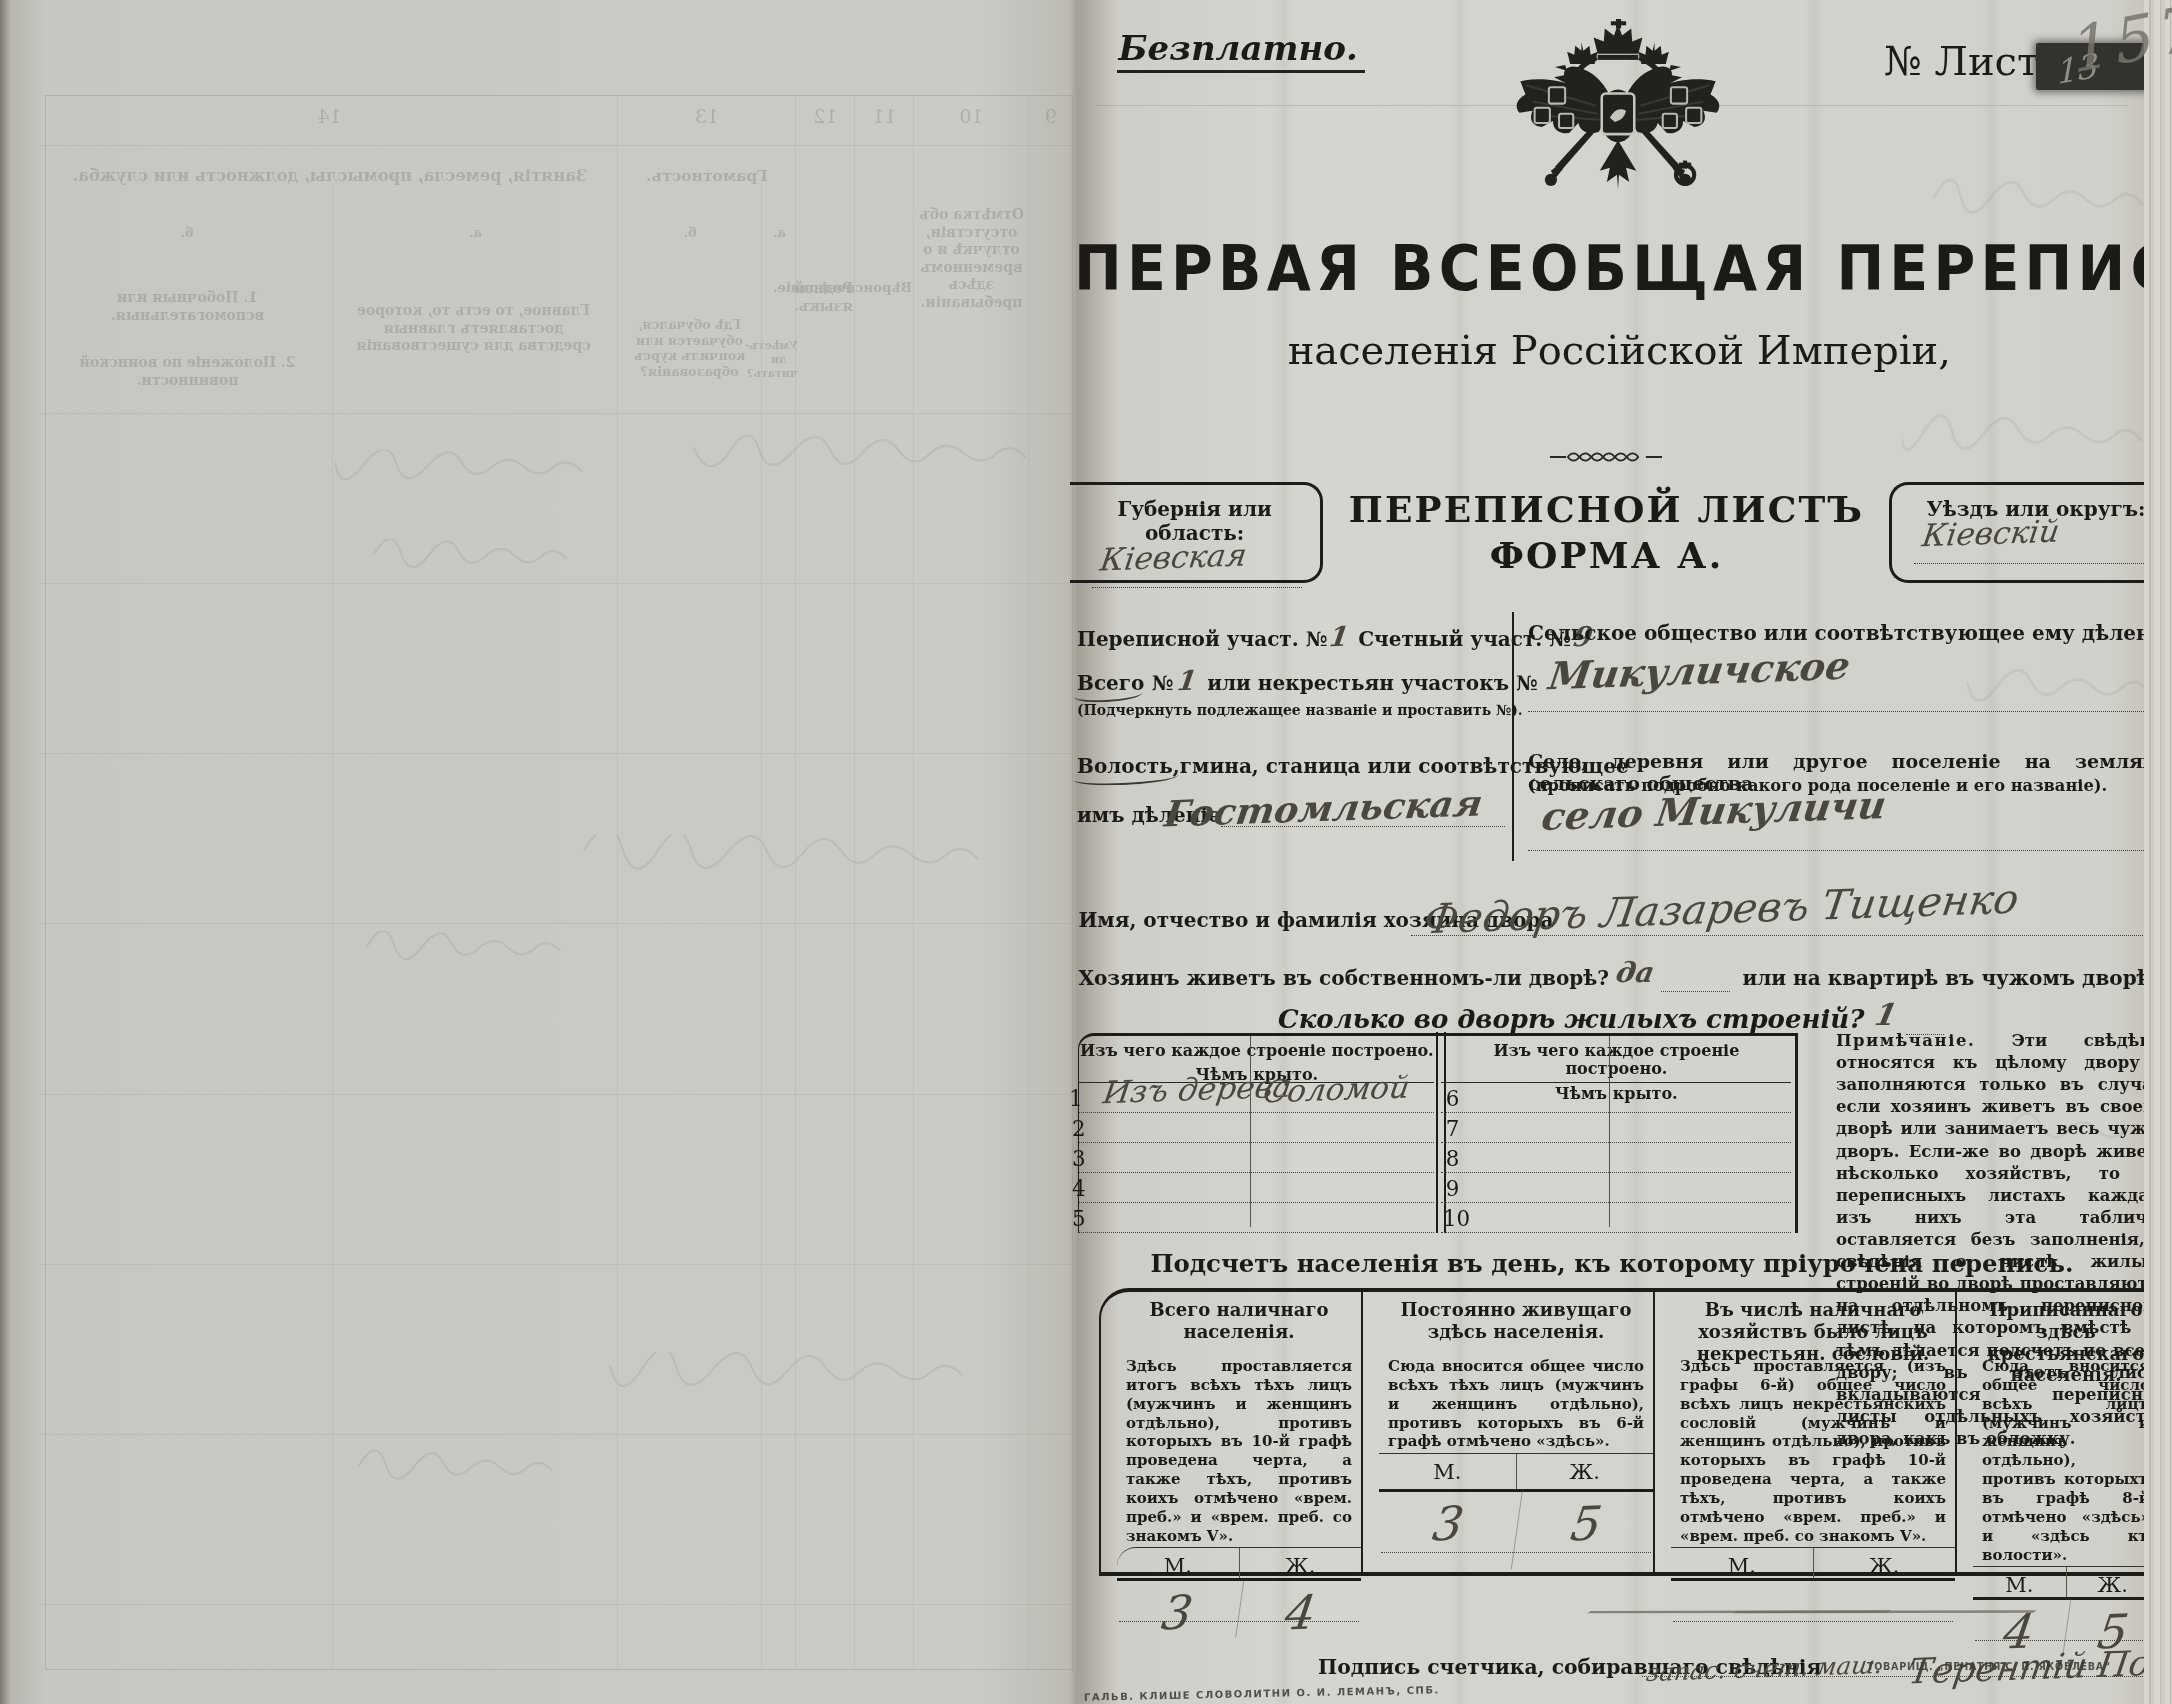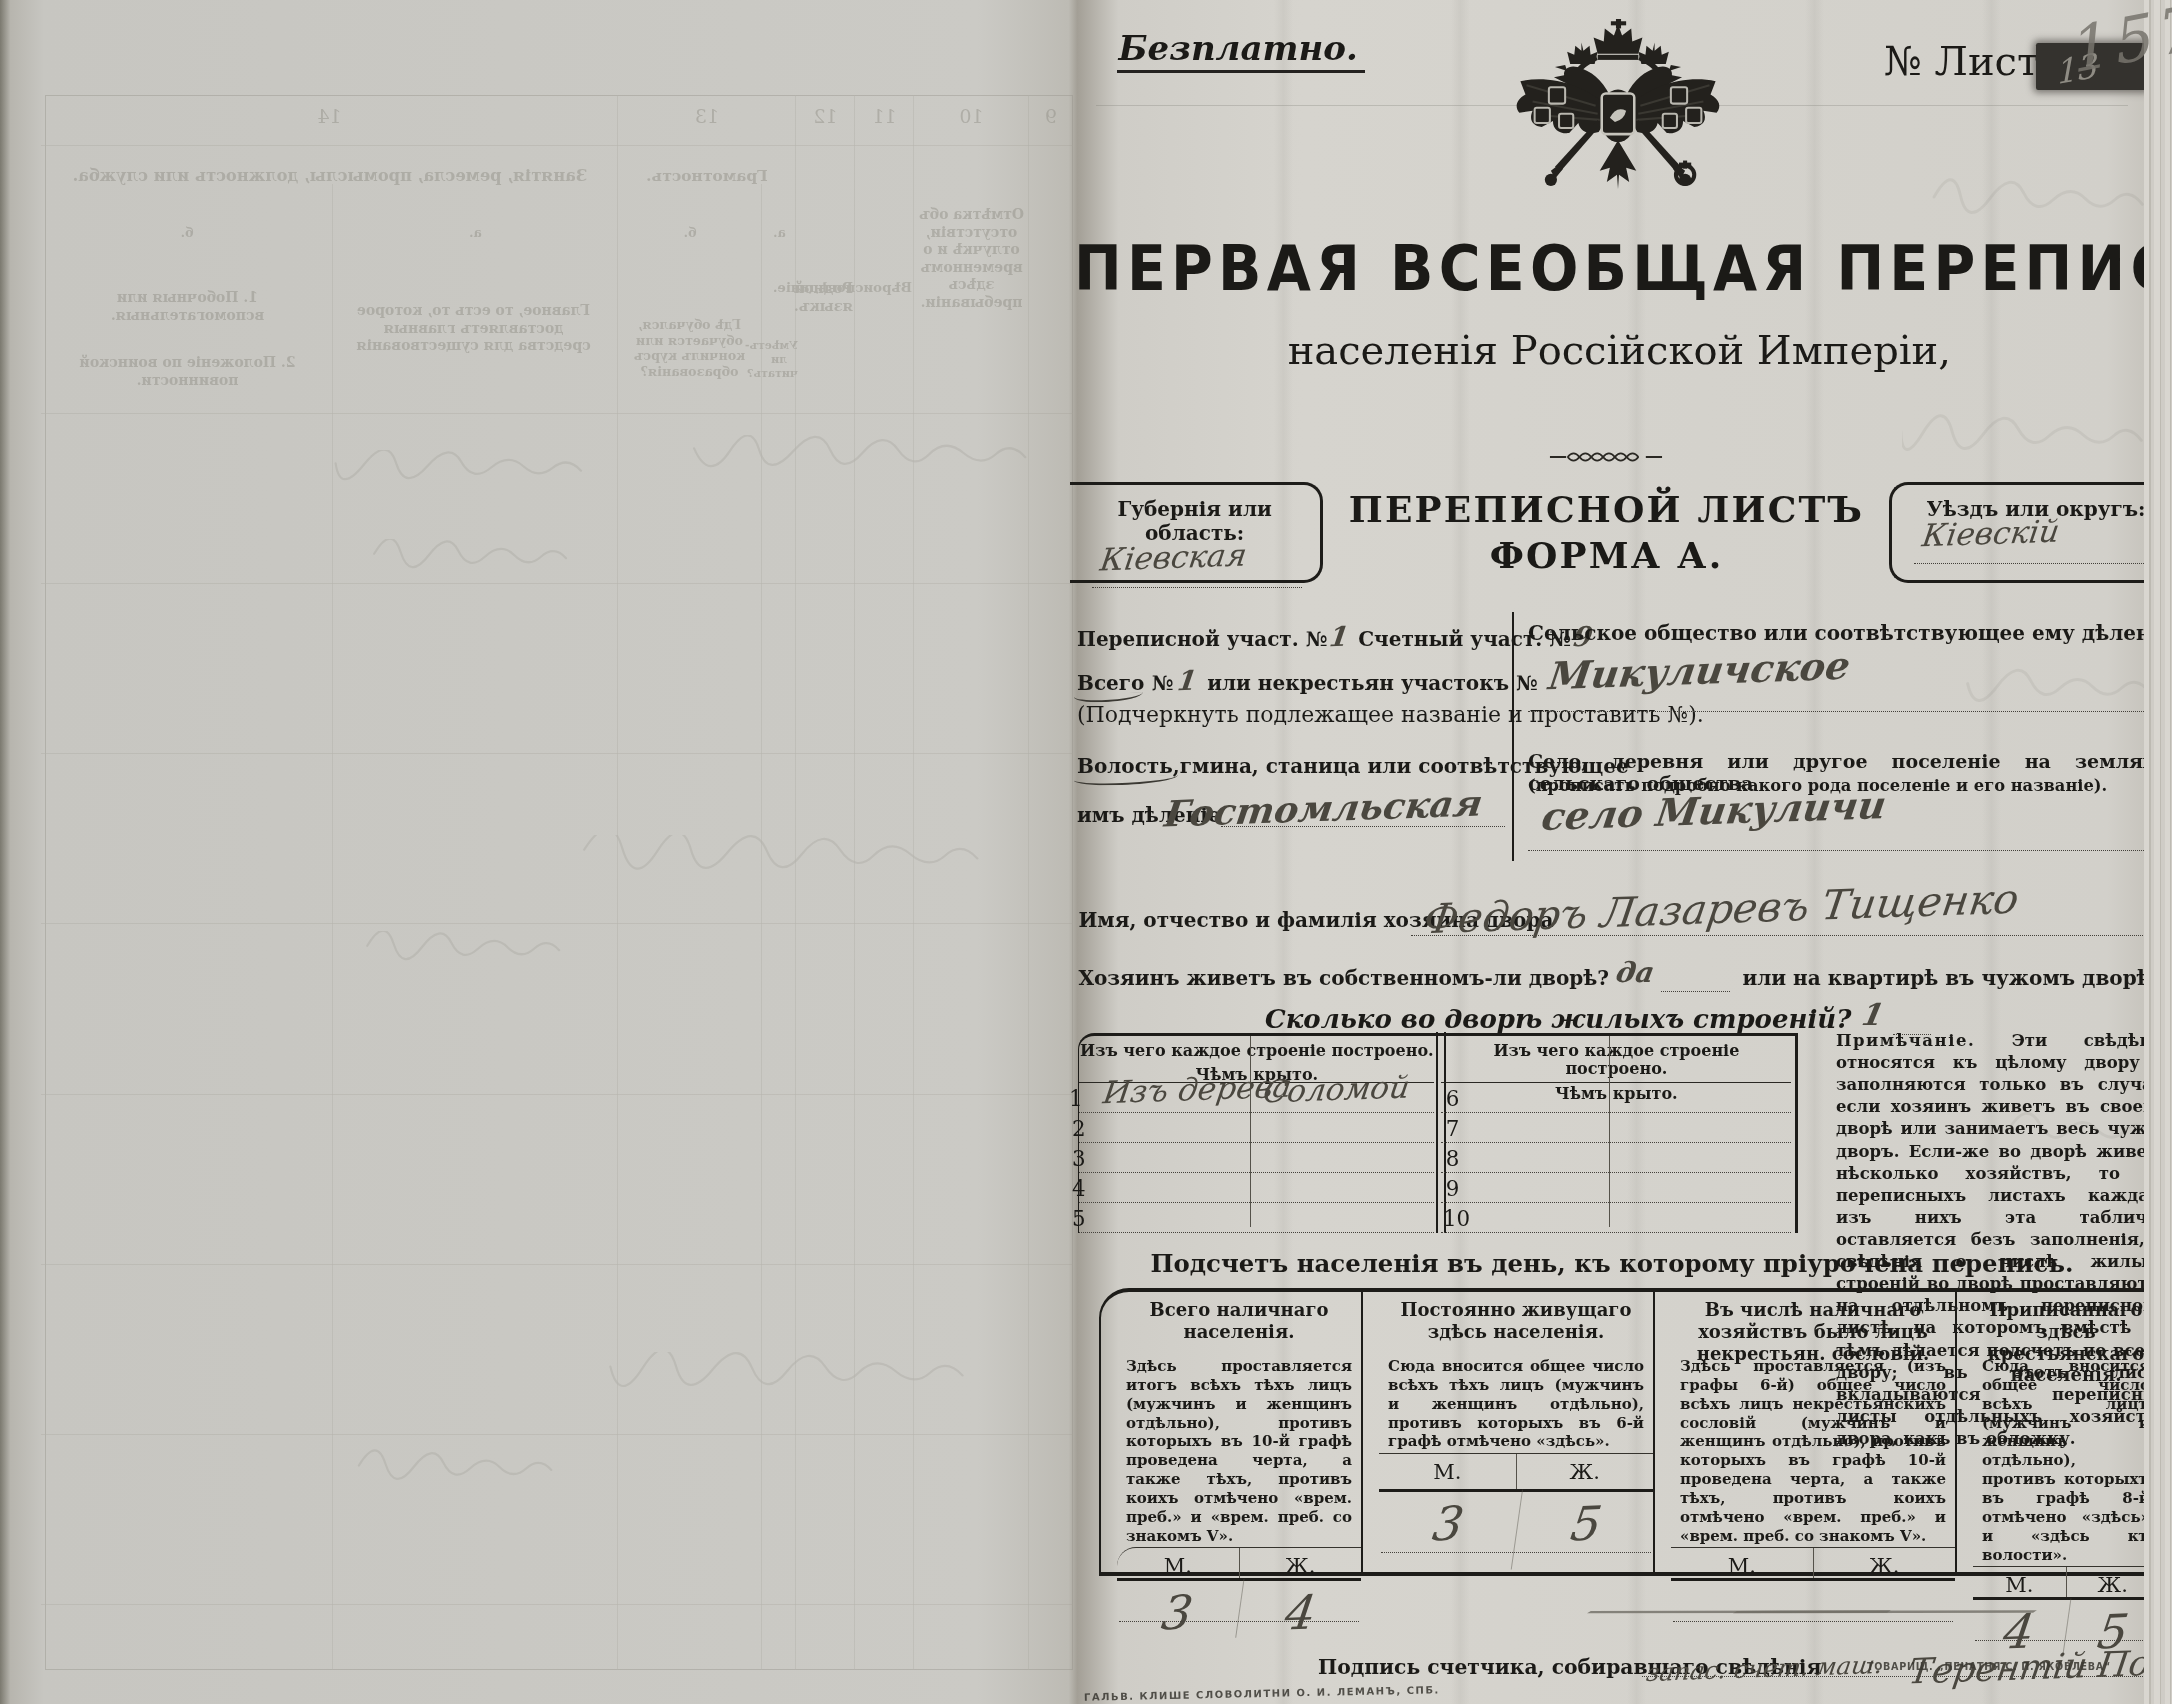--- a/index.html
+++ b/index.html
@@ -55,21 +55,21 @@
   .sec4{left:0;top:612px;width:1098px;height:251px;}
   .sec4 .vdiv{position:absolute;left:438px;top:0;height:249px;border-left:2.6px solid #1d1c19;}
   .fline{position:absolute;display:flex;align-items:baseline;font-weight:bold;font-size:20px;white-space:nowrap;}
   .dots{display:inline-block;border-bottom:1.8px dotted #43403a;align-self:stretch;}
   .grow{flex:1;}
   .hw{font-family:"DejaVu Serif",serif;font-style:italic;color:#4a473f;
     transform:skewX(-10deg) rotate(-2deg);display:inline-block;white-space:nowrap;}
   .uline{position:relative;}
   .uline:after{content:"";position:absolute;left:-3px;right:1.5px;bottom:-7.4px;height:7.4px;
     border-bottom:2.2px solid #3b3933;border-radius:0 0 60% 40%/0 0 9px 6px;transform:rotate(-1.5deg);}
-  .smallnote{font-weight:normal;font-size:22px;}
+  .smallnote{font-weight:bold;font-size:14px;}
 
   .ownerline{left:4.4px;top:871px;width:1087px;height:68px;}
   .sig-dots{position:absolute;left:0;right:0;bottom:3px;border-bottom:1.8px dotted #43403a;}
 
   .bld{left:4.4px;top:1033px;width:716px;height:197px;border-top:3.7px solid #1d1c19;
     border-left:1.5px solid #1d1c19;border-right:3px solid #1d1c19;border-radius:16.3px 0 0 0;}
   .bld-half{position:absolute;top:0;bottom:0;}
   .bld-head{display:flex;height:46px;border-bottom:1.5px solid #2a2823;flex-direction:column;}
   .bld-h{flex:1;text-align:center;font-weight:bold;font-size:16px;line-height:1.15;padding-top:6px;}
   .bld-vline{position:absolute;top:0;bottom:6px;left:48%;border-left:1.1px solid #55524a;}
@@ -318,21 +318,21 @@
     </div>
 
     <div class="fline" style="left:4.4px;top:959px;width:1084px">
       <span>Хозяинъ живетъ въ собственномъ-ли дворѣ?</span>
       <span class="hw" style="font-size:28px;margin:0 7.4px;transform:skewX(-10deg) translateY(-3px)">да</span>
       <span class="dots" style="width:111px"></span>
       <span style="margin-left:12px">или на квартирѣ въ чужомъ дворѣ?</span>
       <span class="dots grow"></span>
     </div>
 
-    <div class="fline" style="left:191px;top:1000px;width:666px;font-style:italic;font-size:26px">
+    <div class="fline" style="left:204px;top:1000px;width:666px;font-style:italic;font-size:26px">
       <span>Сколько во дворѣ жилыхъ строеній?</span>
       <span class="hw" style="font-size:30px;margin:0 10.4px;transform:skewX(-12deg) translateY(-3px)">1</span>
       <span class="dots" style="width:266px"></span>
     </div>
 
     <div class="abs bld">
       <div class="bld-half" style="left:0;width:355px">
         <div class="bld-head">
           <div class="bld-h">Изъ чего каждое строе­ніе построено.</div>
           <div class="bld-h">Чѣмъ крыто.</div>

